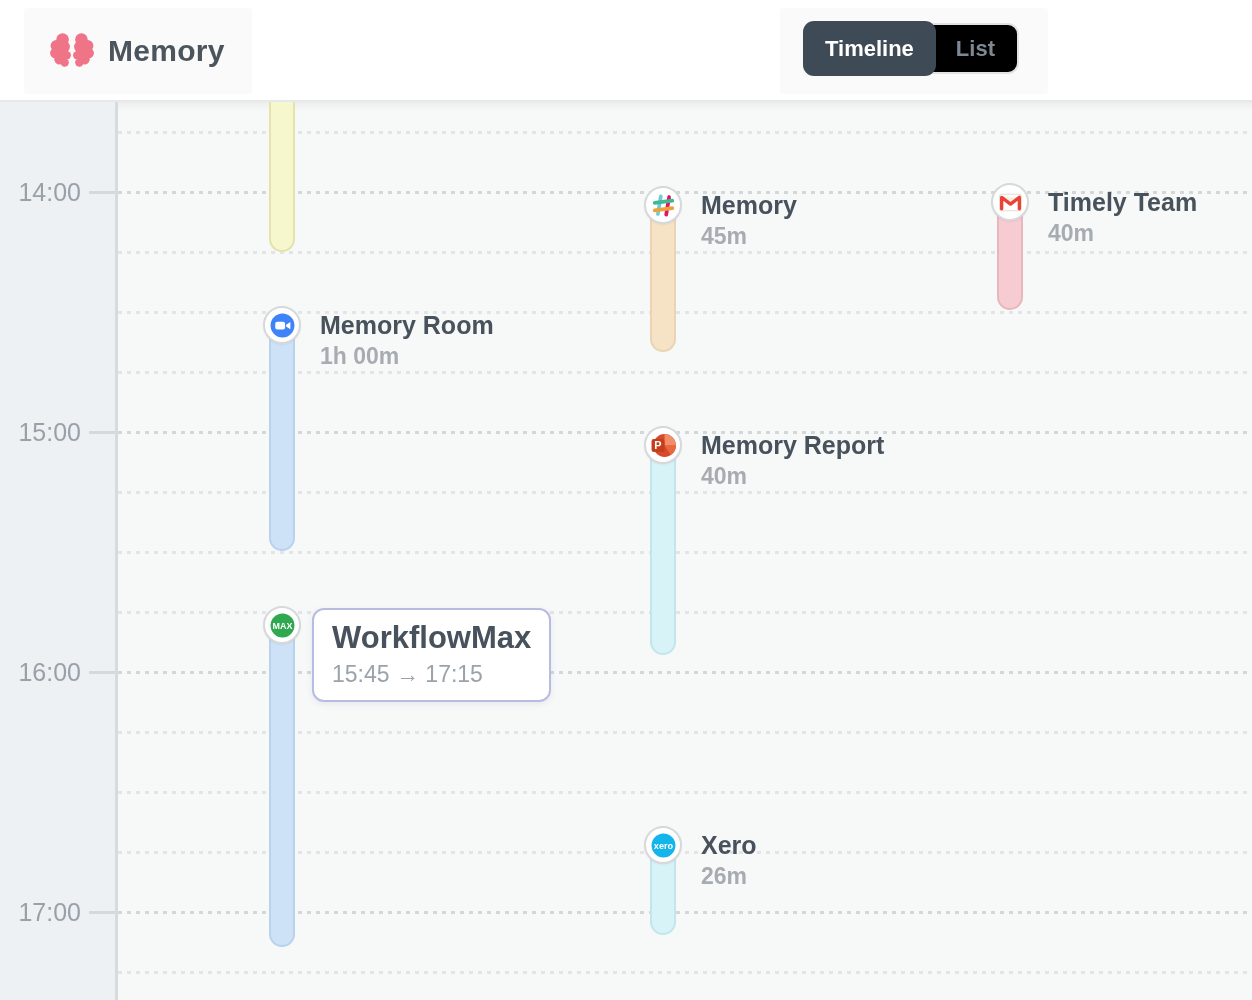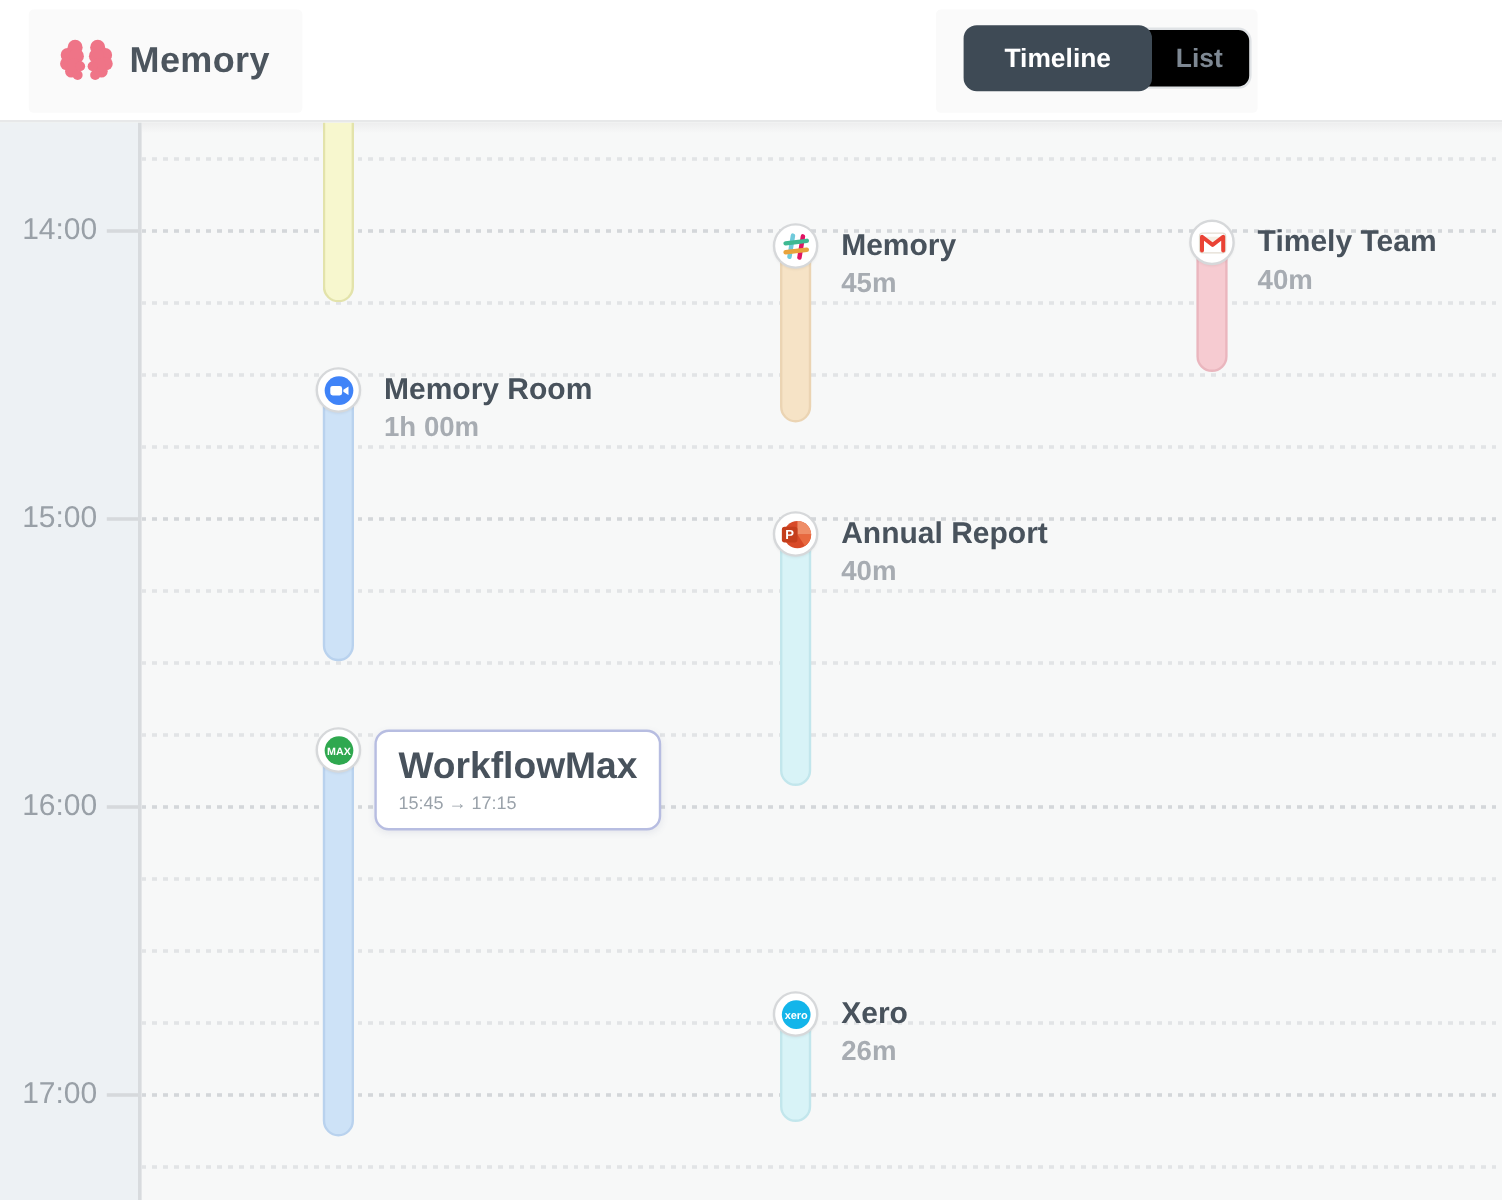--- a/index.html
+++ b/index.html
@@ -10,41 +10,41 @@
     -webkit-font-smoothing:antialiased;
   }
   
   .header{position:absolute;left:0;top:0;width:1252px;height:102px;background:#ffffff;border-bottom:2px solid #e7e8e9;box-sizing:border-box;z-index:20;}
   .panel{position:absolute;top:8px;height:86px;background:#fafafa;border-radius:4px;}
   .logo-panel{left:24px;width:228px;display:flex;align-items:center;gap:13px;padding-left:25px;box-sizing:border-box;}
   .app-title{font-size:30px;font-weight:bold;color:#4c555e;letter-spacing:.3px;}
   .toggle-panel{left:780px;width:268px;}
   .toggle-group{position:absolute;left:23px;top:13px;display:flex;align-items:center;}
   .btn{font-family:"Liberation Sans",sans-serif;font-weight:bold;font-size:22px;cursor:pointer;}
-  .btn-timeline{height:55px;padding:0 34px;background:#3e4a55;color:#ffffff;border:none;border-radius:11px;position:relative;z-index:2;}
+  .btn-timeline{height:55px;padding:0 22px;background:#3e4a55;color:#ffffff;border:none;border-radius:11px;position:relative;z-index:2;}
   .btn-list{height:51px;padding:0 22px 0 32px;background:#000000;color:#7e8893;border:2px solid #e0e3e6;border-radius:11px;margin-left:-14px;z-index:1;box-sizing:border-box;}
   
   .sidebar{position:absolute;left:0;top:102px;width:115px;height:898px;background:#edf1f4;z-index:2;}
   .hour-label{position:absolute;right:34px;width:80px;text-align:right;font-size:25px;color:#99a0a7;transform:translateY(-50%);}
   .hour-tick{position:absolute;left:89px;width:26px;height:3px;background:#d6d9dc;}
   .vborder{position:absolute;left:115px;top:102px;width:3px;height:898px;background:#d8dbde;z-index:5;}
   
   .main{position:absolute;left:118px;top:102px;width:1134px;height:898px;background:#f7f8f8;overflow:hidden;}
   .main-shadow{position:absolute;top:0;left:0;right:0;height:9px;background:linear-gradient(#ededee,rgba(247,248,248,0));z-index:1;}
   .gridline{position:absolute;left:0;right:0;height:3px;}
   .gridline.quarter{background-image:repeating-linear-gradient(90deg,#e2e4e6 0,#e2e4e6 4px,transparent 4px,transparent 9px);}
   .gridline.hour{background-image:repeating-linear-gradient(90deg,#d4d7da 0,#d4d7da 4px,transparent 4px,transparent 9px);}
   
   .event-pill{position:absolute;width:26px;border-radius:13px;border:2px solid;box-sizing:border-box;z-index:3;}
   .event-icon{position:absolute;width:38px;height:38px;border-radius:50%;background:#fff;border:2px solid #d6d8da;box-sizing:border-box;display:flex;align-items:center;justify-content:center;box-shadow:0 1px 2px rgba(0,0,0,.05);z-index:4;}
   .event-title{position:absolute;font-size:25px;font-weight:bold;color:#48525c;white-space:nowrap;transform:translateY(-50%);z-index:4;}
   .event-duration{position:absolute;font-size:23px;font-weight:bold;color:#a7acb2;white-space:nowrap;transform:translateY(-50%);z-index:4;}
   .tooltip{position:absolute;background:#ffffff;border:2px solid #b7bde1;border-radius:12px;padding:10px 18px 12px 18px;box-shadow:0 2px 6px rgba(80,90,140,.10);z-index:6;}
   .tooltip-title{font-size:31px;font-weight:bold;color:#48525c;margin-bottom:5px;white-space:nowrap;}
-  .tooltip-time{font-size:15px;color:#9aa2aa;white-space:nowrap;}
+  .tooltip-time{font-size:23px;color:#9aa2aa;white-space:nowrap;}
 </style>
 </head>
 <body>
 
 <div class="header">
   <div class="panel logo-panel">
     <span style="display:inline-flex;">
       <svg width="46" height="42" viewBox="0 0 44 40" xmlns="http://www.w3.org/2000/svg">
         <g fill="#ef7487">
           <circle cx="13" cy="9" r="6"></circle>
@@ -142,21 +142,21 @@
     <div class="event-pill" style="left: 532px; top: 330px; height: 223px; background: rgb(216, 243, 247); border-color: rgb(194, 230, 236);"></div>
     <div class="event-icon" style="left: 526px; top: 324px;">
       <svg width="27" height="27" viewBox="0 0 26 26">
         <circle cx="14" cy="13" r="11" fill="#d84a28"></circle>
         <path d="M14 2 A11 11 0 0 1 25 13 L14 13 Z" fill="#ef8e68"></path>
         <path d="M25 13 A11 11 0 0 1 20 22.2 L14 13 Z" fill="#e8693f"></path>
         <rect x="1.5" y="6.8" width="12.5" height="12.5" rx="2.2" fill="#c43e1c"></rect>
         <text x="7.7" y="16.7" font-family="Liberation Sans,sans-serif" font-size="10.5" font-weight="bold" fill="#fff" text-anchor="middle">P</text>
       </svg>
     </div>
-    <div class="event-title" style="left: 583px; top: 343px;">Annual Report</div>
+    <div class="event-title" style="left: 583px; top: 343px;">Memory Report</div>
     <div class="event-duration" style="left: 583px; top: 374px;">40m</div>
     <div class="event-pill" style="left: 151px; top: 510px; height: 335px; background: rgb(205, 226, 247); border-color: rgb(185, 210, 238);"></div>
     <div class="event-icon" style="left: 145px; top: 504px; text-align: right;">
       <svg width="27" height="27" viewBox="0 0 26 26">
         <circle cx="13" cy="13" r="11.5" fill="#2fa84f"></circle>
         <text x="13" y="16.4" font-family="Liberation Sans,sans-serif" font-size="8.6" font-weight="bold" fill="#fff" text-anchor="middle">MAX</text>
       </svg>
     </div>
     <div class="tooltip" style="left: 194px; top: 506px;">
       <div class="tooltip-title">WorkflowMax</div>

